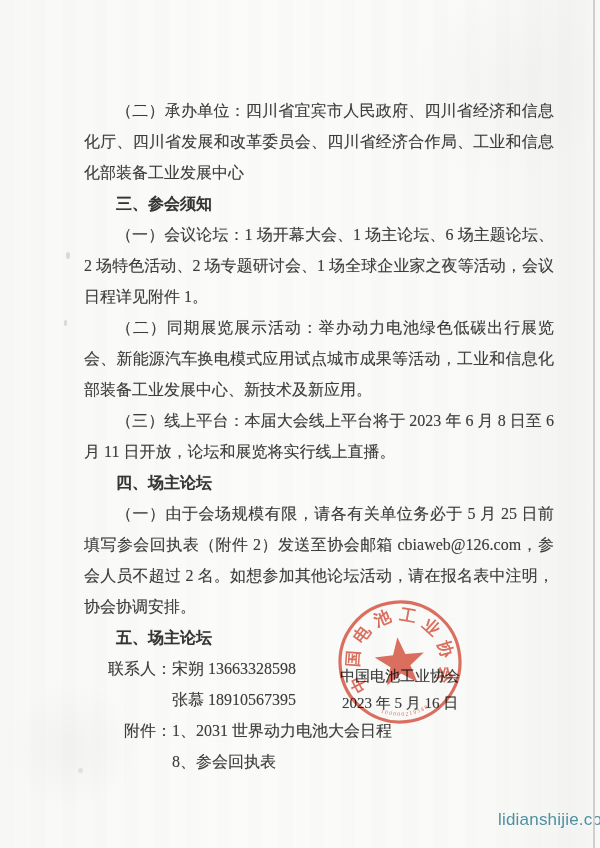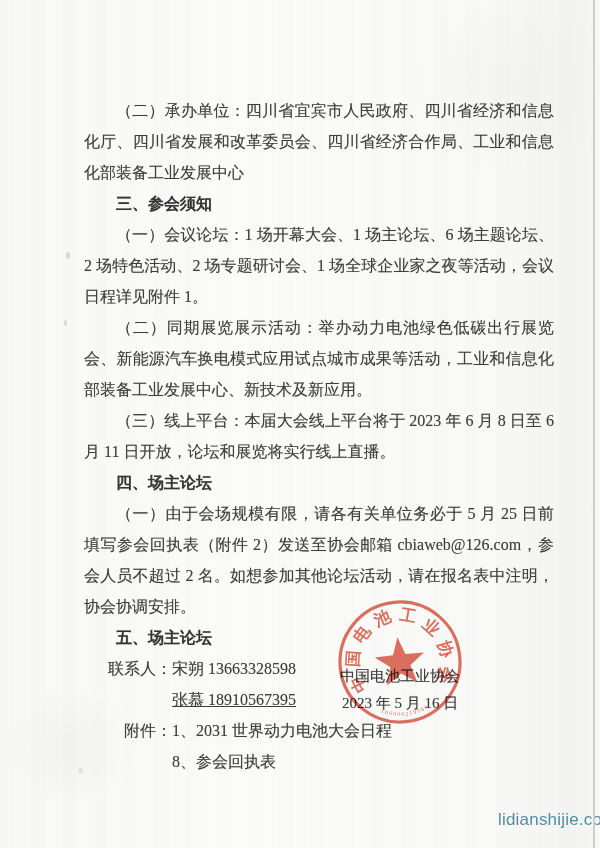--- a/index.html
+++ b/index.html
@@ -24,21 +24,21 @@
     position:absolute; left:84px; top:95px; width:470px;
     font-size:16px; line-height:31px;
     color:#3e3e3e;
     text-align:justify;
     text-shadow:0 0 0.7px rgba(80,80,80,0.45);
   }
   .doc .line { margin:0; }
   .p-body   { text-indent:2em; }
   .p-heading{ text-indent:2em; font-weight:bold; color:#343434; }
   .p-contact1{ padding-left:24px; }
-  .p-contact2{ padding-left:88px;text-decoration:underline; }
+  .p-contact2{ padding-left:88px; }
   .p-attach1 { padding-left:40px; }
   .p-attach2 { padding-left:88px; }
   .signature {
     position:absolute; left:330px; top:663px; width:140px;
     text-align:center; color:#3a3a3a;
     font-size:15px; line-height:27px;
     text-shadow:0 0 0.7px rgba(80,80,80,0.45);
   }
   .seal {
     position:absolute; left:325px; top:587px;

